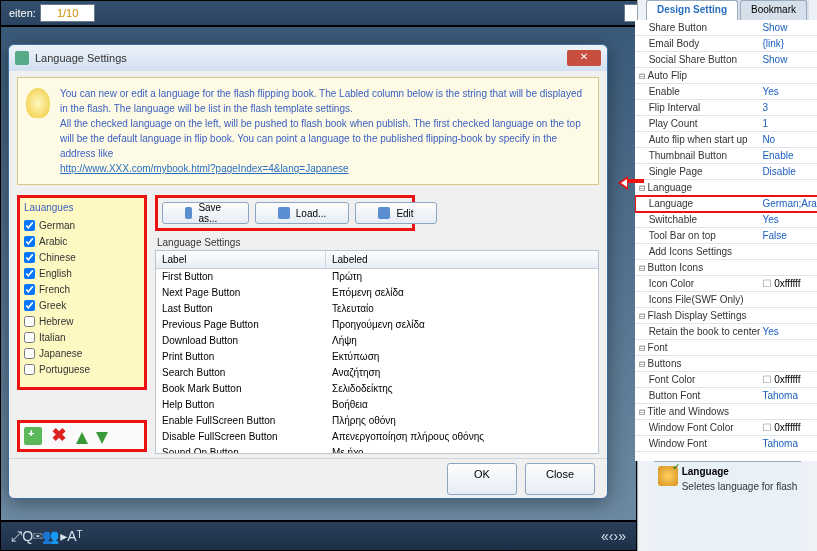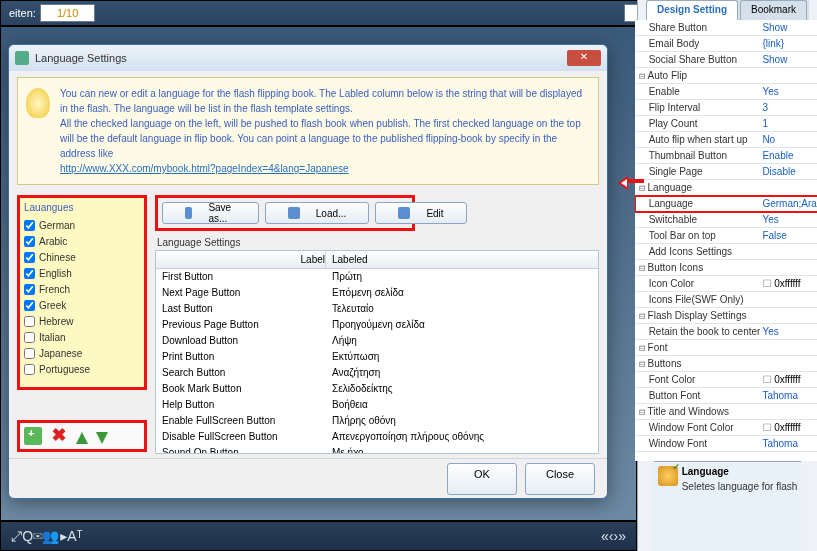--- a/index.html
+++ b/index.html
@@ -53,26 +53,26 @@
 .lang-item input { margin-right: 4px; width:11px; height:11px;}
 .lang-tools { margin-top: 30px; border: 3px solid #e11; padding: 4px; display:flex; gap:8px; align-items:center; background:#fafafa;}
 .lang-tools .ti { width:18px; height:18px; display:inline-block; cursor:pointer;}
 .ti.add{background:#5ab85a;border-radius:2px;position:relative;} .ti.add::after{content:"+";color:#fff;position:absolute;left:4px;top:0;font-weight:bold;}
 .ti.del{color:#d22;font-size:18px;line-height:16px;font-weight:bold;text-align:center;}
 .ti.up{border-left:6px solid transparent;border-right:6px solid transparent;border-bottom:12px solid #3a9a3a;width:0;height:0;margin-top:3px;}
 .ti.down{border-left:6px solid transparent;border-right:6px solid transparent;border-top:12px solid #3a9a3a;width:0;height:0;margin-top:3px;}
 
 .center-col { flex:1; display:flex; flex-direction:column; overflow:hidden;}
 .btn-row { border: 3px solid #e11; padding: 4px; display:flex; gap:6px; width: 260px;}
-.dbtn { height: 22px; padding: 0 22px; border: 1px solid #8aa6c2; border-radius: 3px; background: linear-gradient(#fdfdfd,#e5edf5); font-size: 10px; display:flex; align-items:center; gap:16px; cursor:pointer;}
+.dbtn { height: 22px; padding: 0 22px; border: 1px solid #8aa6c2; border-radius: 3px; background: linear-gradient(#fdfdfd,#e5edf5); font-size: 10px; display:flex; align-items:center; gap:6px; cursor:pointer;}
 .dbtn .bi { width:12px; height:12px; display:inline-block; background:#5a8ed0; border-radius:2px;}
 .ls-label { font-size: 10px; color:#333; margin: 6px 0 2px 2px;}
 .ls-table { flex:1; border:1px solid #b8c4d0; background:#fff; overflow-y:auto; font-size:10px;}
 .ls-head { display:flex; background: linear-gradient(#fdfdfd,#e8eef5); border-bottom:1px solid #c4cedb; height:18px; line-height:18px;}
-.ls-head .c1 { width: 170px; padding-left:6px; border-right:1px solid #d0d8e2;text-align:right;}
+.ls-head .c1 { width: 170px; padding-left:6px; border-right:1px solid #d0d8e2;}
 .ls-head .c2 { flex:1; padding-left:6px;}
 .ls-row { display:flex; height:16px; line-height:16px;}
 .ls-row .c1 { width:170px; padding-left:6px;}
 .ls-row .c2 { flex:1; padding-left:6px;}
 
 .dialog-foot { height: 40px; display:flex; align-items:center; justify-content:flex-end; gap:8px; padding: 0 12px; border-top:1px solid #d0d6dc;}
 .fbtn { width:70px; height:32px; border:1px solid #8aa6c2; border-radius:3px; background:linear-gradient(#fdfdfd,#e5edf5); font-size:11px; text-align:center; line-height:20px; cursor:pointer;}
 
 .arrow { position:absolute; top:176px; left:618px; width:30px; height:14px;}
 .arrow .shaft{position:absolute;top:3px;left:6px;width:20px;height:2px;border-top:2px solid #e11;border-bottom:2px solid #e11;}

